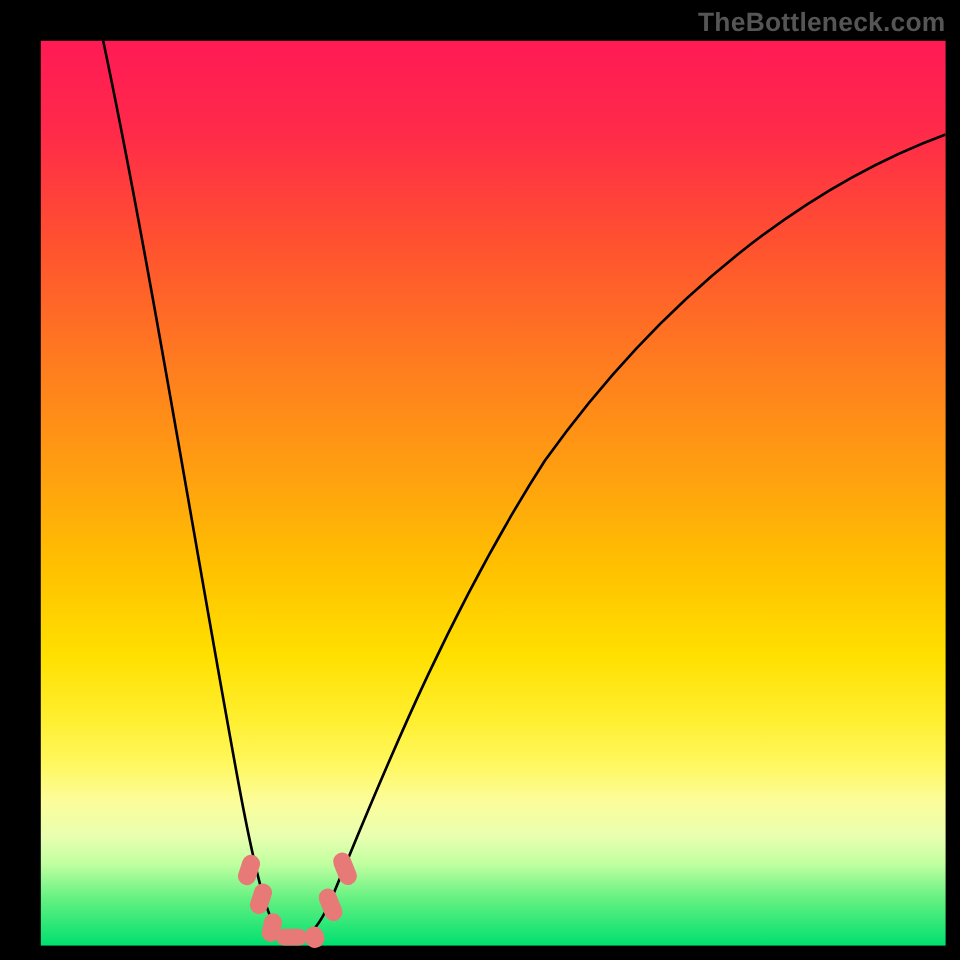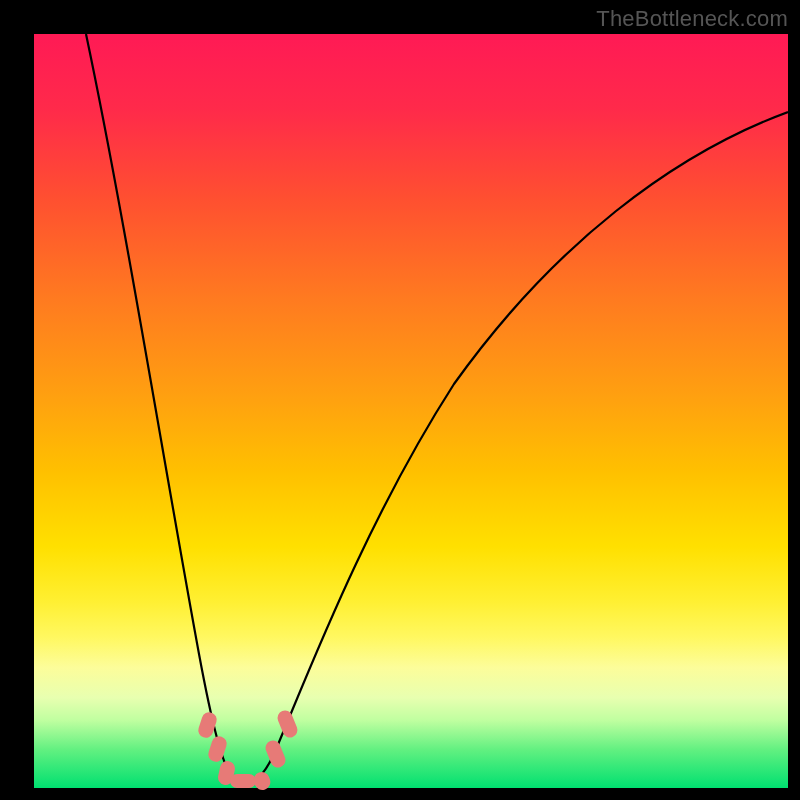--- a/index.html
+++ b/index.html
@@ -33,21 +33,21 @@
       #60f080 95%,
       #00e070 100%
     );
   }
   .attribution {
     position: absolute;
     top: 6px;
     right: 12px;
     color: #555;
     font-size: 22px;
-    font-weight: 400;
+    font-weight: 700;
     letter-spacing: 0.2px;
   }
   svg.curve {
     position: absolute;
     left: 0;
     top: 0;
     width: 754px;
     height: 754px;
   }
   .pink-blobs {

